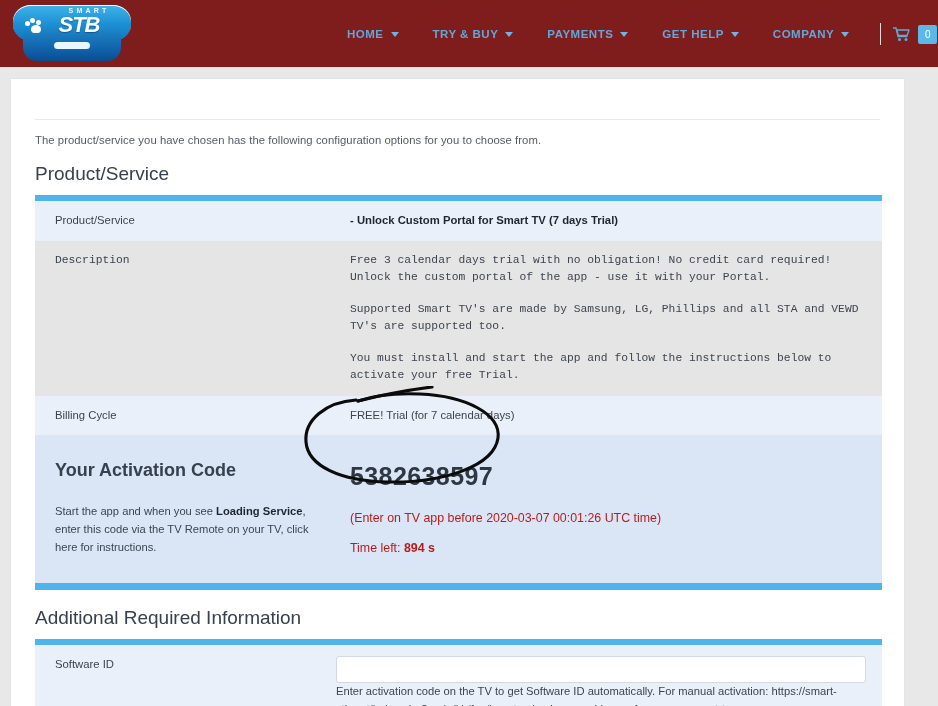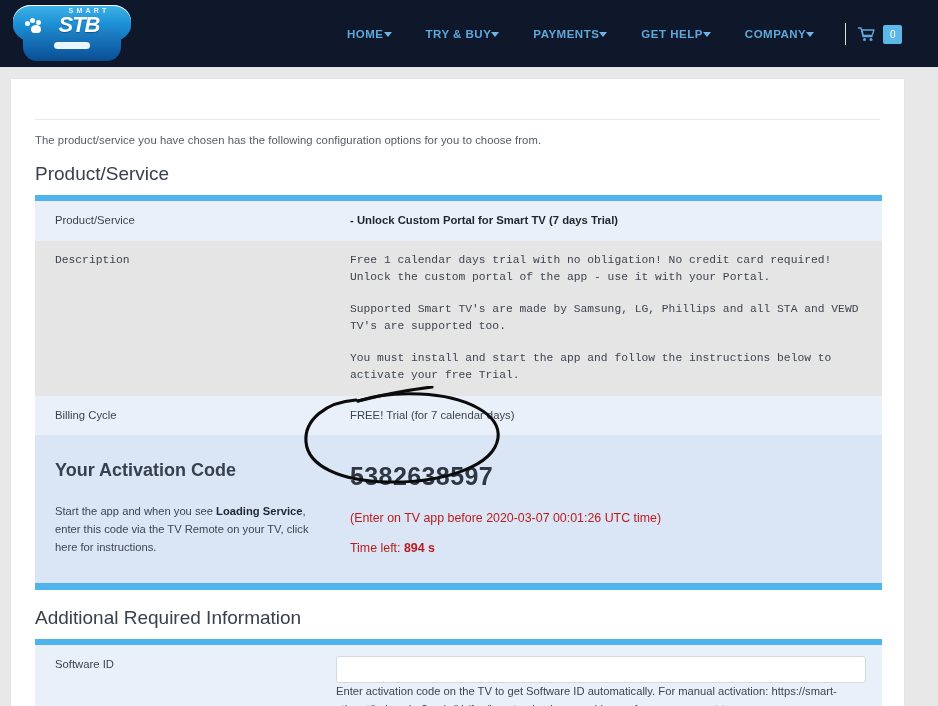--- a/index.html
+++ b/index.html
@@ -9,21 +9,21 @@
     overflow: hidden;
     background: #e8e8e8;
     font-family: "Liberation Sans", sans-serif;
   }
 
   
   .site-header {
     position: absolute;
     left: 0; top: 0;
     width: 938px; height: 68px;
-    background: #0f172a;
+    background: #7f1d1d;
     border-bottom: 1px solid #e2e2e2;
   }
   .logo {
     position: absolute;
     left: 13px; top: 5px;
     width: 118px; height: 58px;
   }
   .logo-lid {
     position: absolute;
     left: 0; top: 0;
@@ -89,20 +89,21 @@
     position: absolute;
     left: 330px; top: 0;
     height: 68px;
     display: flex;
     align-items: center;
     gap: 0px;
   }
   .nav-item {
     display: flex;
     align-items: center;
+    gap: 7px;
     padding: 0 17px;
     color: #5fa8dc;
     font-size: 11.5px;
     letter-spacing: .5px;
     font-weight: 600;
     cursor: pointer;
     white-space: nowrap;
   }
   .caret {
     width: 0; height: 0;
@@ -329,21 +330,21 @@
         <tr class="row-a">
           <td class="label-col">Product/Service</td>
           <td class="value-col">
             <span class="bold">- Unlock Custom Portal for Smart TV (7 days Trial)</span>
           </td>
         </tr>
 
         <tr class="row-b">
           <td class="label-col">Description</td>
           <td class="value-col">
-            <p>Free 1 calendar days trial with no obligation! No credit card required! Unlock the custom portal of the app - use it with your Portal.</p>
+            <p>Free 3 calendar days trial with no obligation! No credit card required! Unlock the custom portal of the app - use it with your Portal.</p>
             <p>Supported Smart TV's are made by Samsung, LG, Phillips and all STA and VEWD TV's are supported too.</p>
             <p>You must install and start the app and follow the instructions below to activate your free Trial.</p>
           </td>
         </tr>
 
         <tr class="row-a">
           <td class="label-col">Billing Cycle</td>
           <td class="value-col">FREE! Trial (for 7 calendar days)</td>
         </tr>
 

